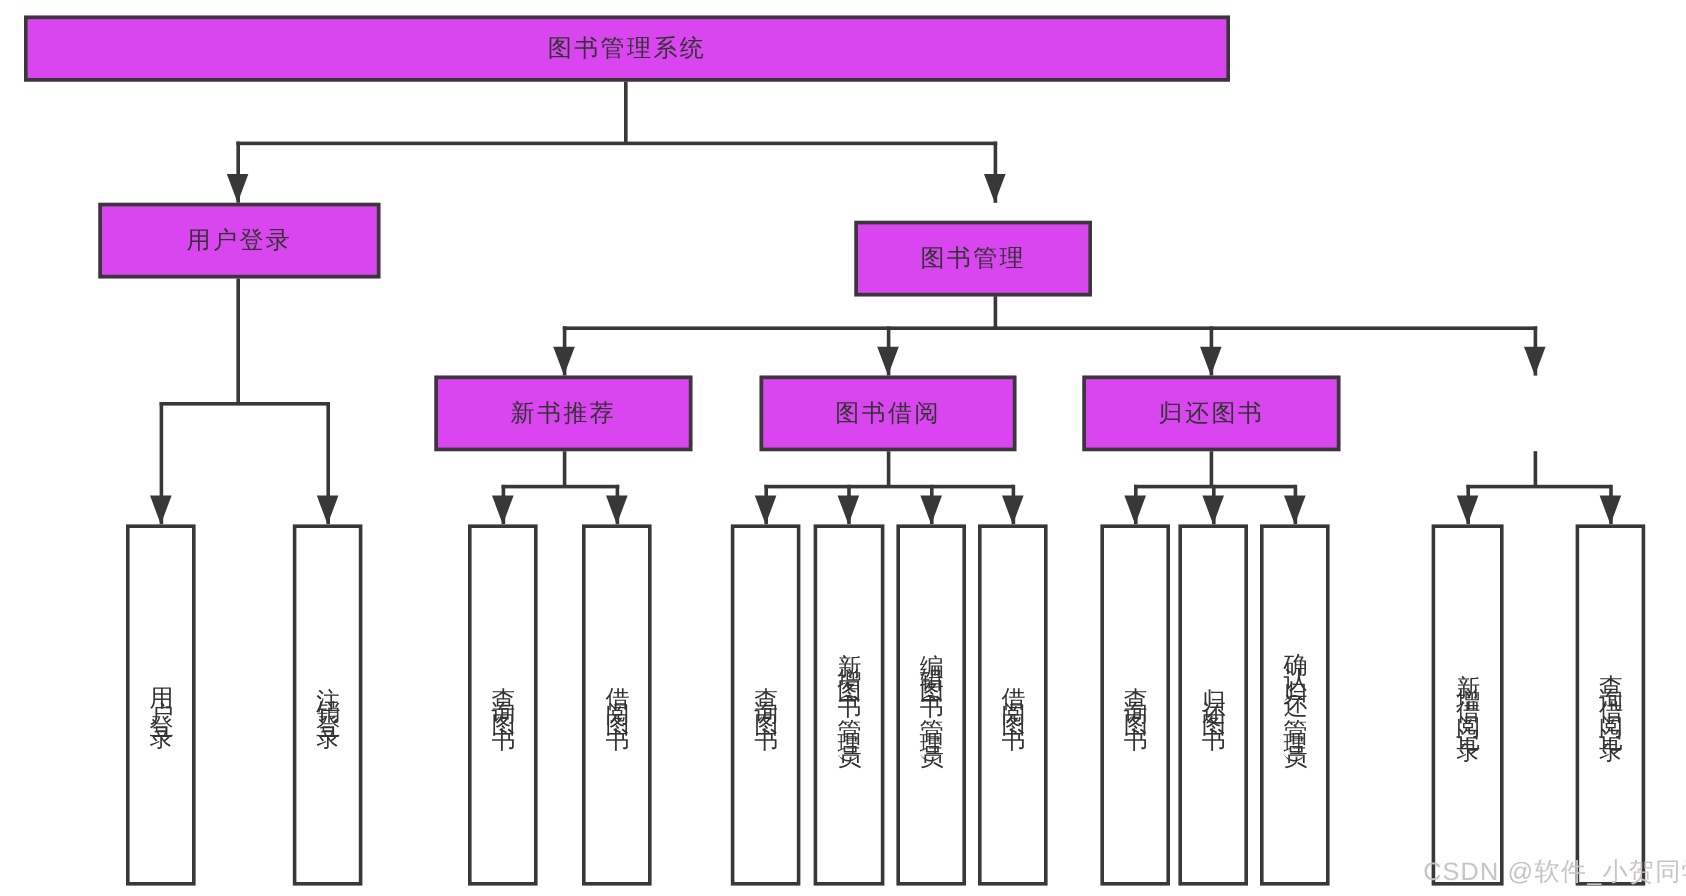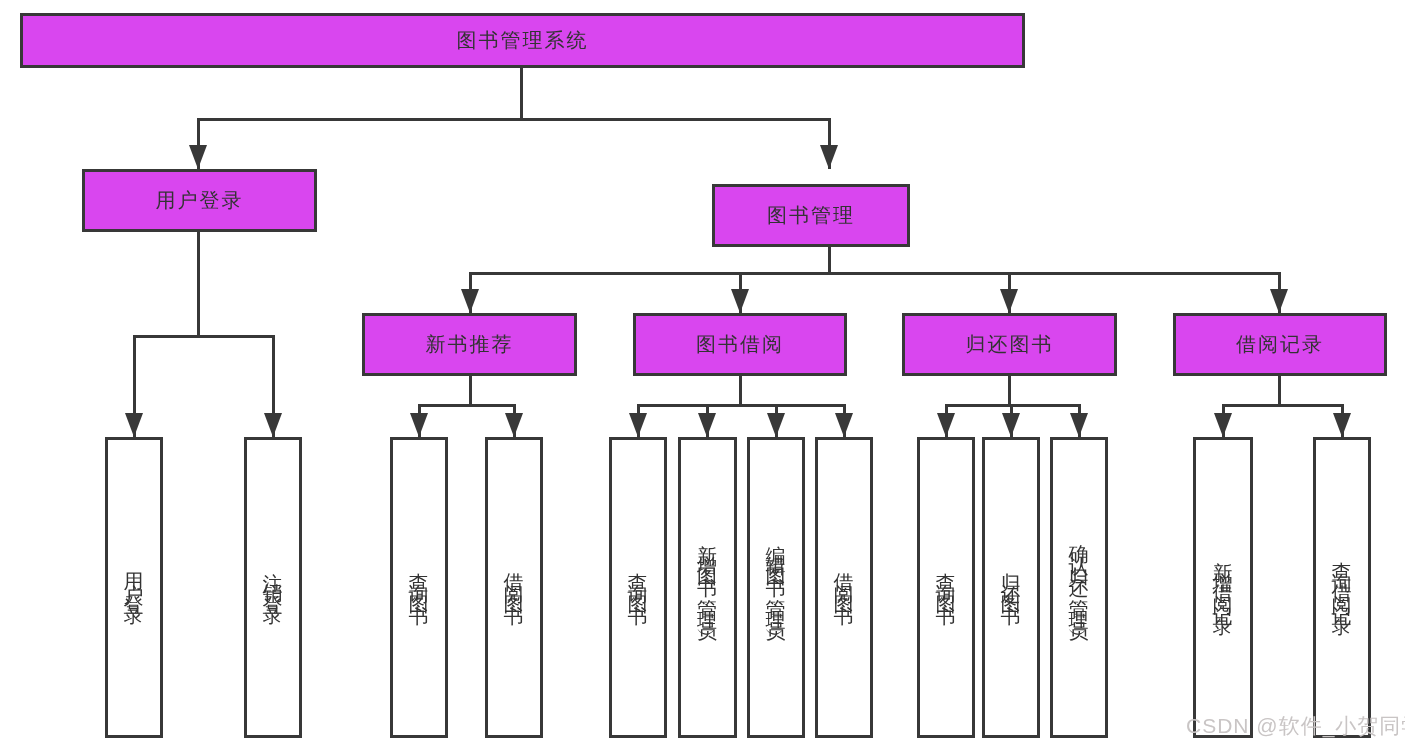--- a/index.html
+++ b/index.html
@@ -105,21 +105,20 @@
   <div class="arrow" style="left:1333px;top:413px"></div>
 
   <div class="hbox" style="left:20px;top:13px;width:1005px;height:55px">图书管理系统</div>
 
   <div class="hbox" style="left:82px;top:169px;width:235px;height:63px">用户登录</div>
   <div class="hbox" style="left:712px;top:184px;width:198px;height:63px">图书管理</div>
 
   <div class="hbox" style="left:633px;top:313px;width:214px;height:63px">图书借阅</div>
   <div class="hbox" style="left:362px;top:313px;width:215px;height:63px">新书推荐</div>
   <div class="hbox" style="left:902px;top:313px;width:215px;height:63px">归还图书</div>
-  <div class="hbox" style="left:1173px;top:313px;width:214px;height:63px">借阅记录</div>
 
   <div class="vbox" style="left:105px;top:437px;width:58px;height:301px">
       <span>用户登录</span>
     </div>
   <div class="vbox" style="left:244px;top:437px;width:58px;height:301px">
       <span>注销登录</span>
     </div>
 
   <div class="vbox" style="left:390px;top:437px;width:58px;height:301px">
       <span>查询图书</span>

